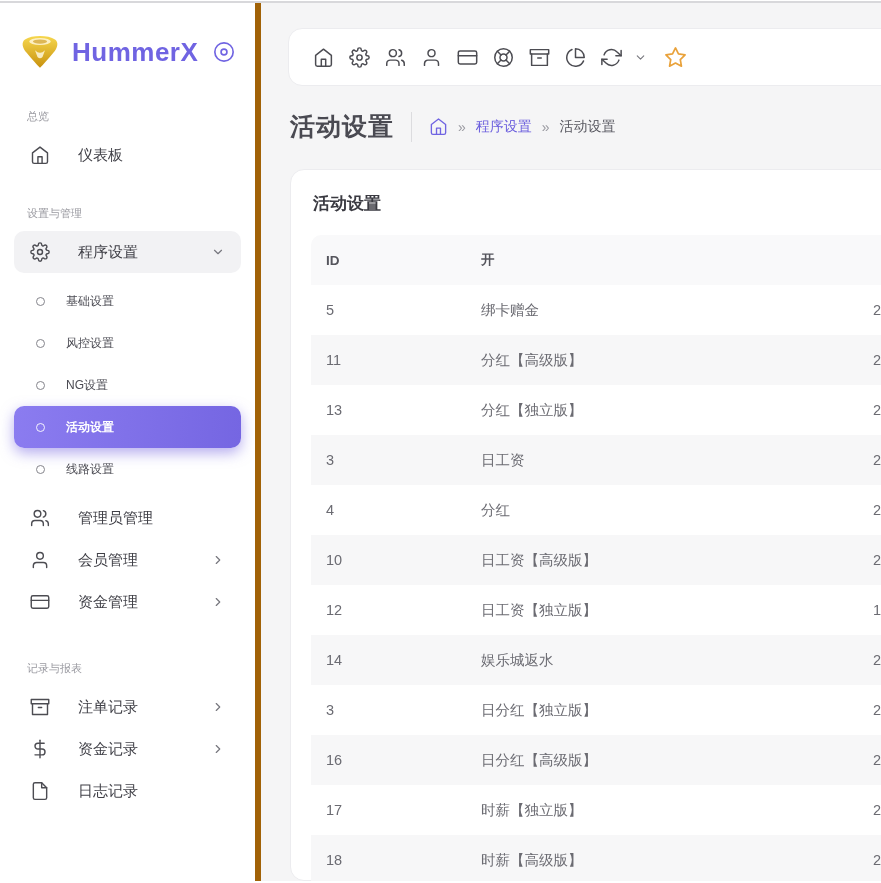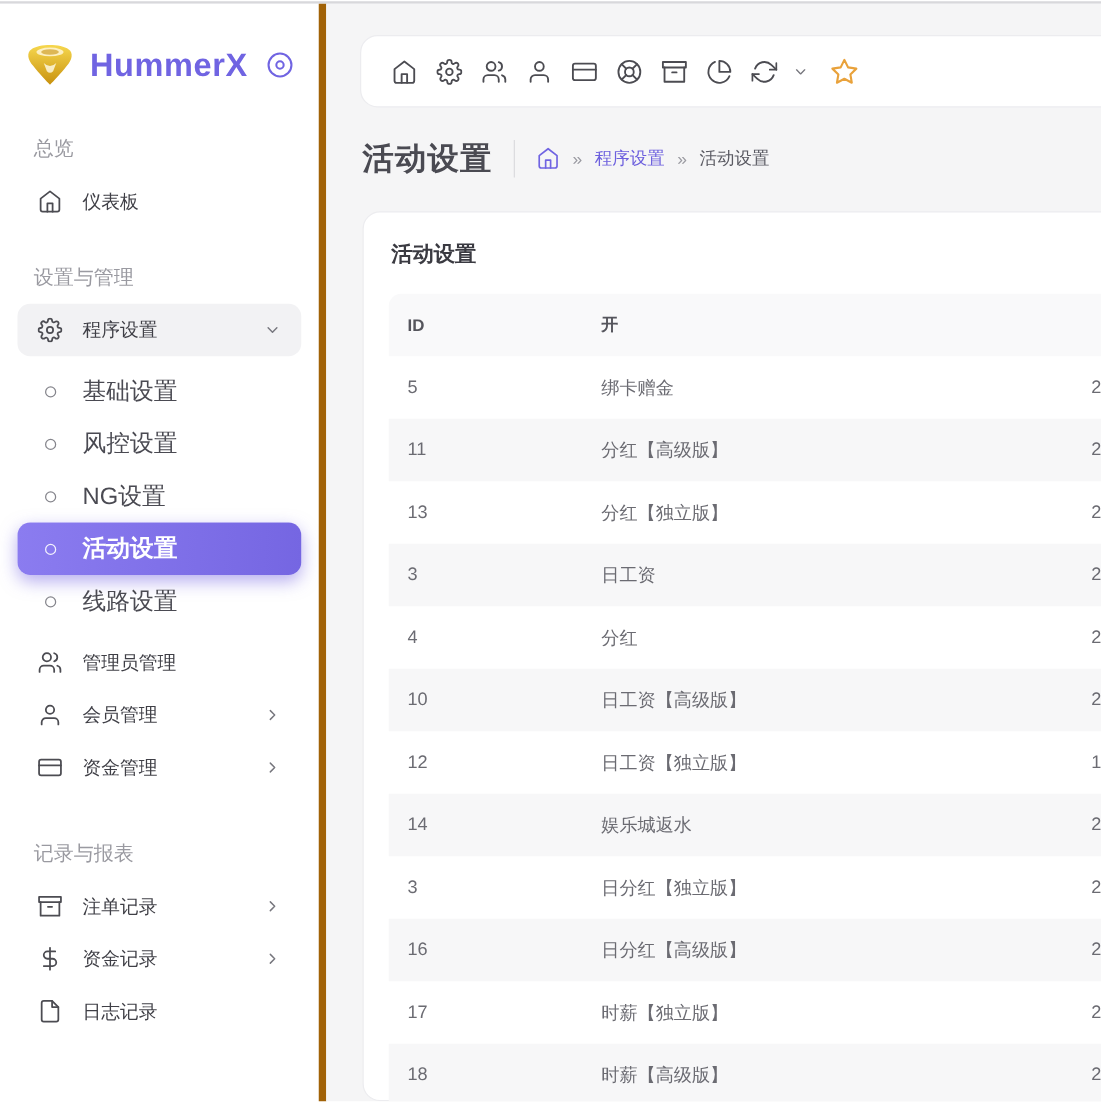--- a/index.html
+++ b/index.html
@@ -6,30 +6,30 @@
   html,body { margin:0; padding:0; width:881px; height:883px; overflow:hidden;
     background:#fff; font-family:"Liberation Sans","DejaVu Sans",sans-serif; }
   .topline { height:3px; background:#fff; border-bottom:2px solid #d8d8db; }
   .layout { display:flex; height:878px; }
 
   
   .sidebar { width:261px; min-width:261px; background:#fff; border-right:6px solid #a16207; overflow:hidden; }
   .side-logo { display:flex; align-items:center; padding:30px 20px 0 20px; }
   .brand-name { font-size:26px; font-weight:700; color:#7064e2; margin-left:12px; letter-spacing:.5px; }
   .collapse-btn { margin-left:auto; width:22px; height:22px; color:#7064e2; cursor:pointer; }
-  .section-label { font-size:16px; color:#9a9aa1; margin:38px 27px 10px 27px; }
+  .section-label { font-size:11px; color:#9a9aa1; margin:38px 27px 10px 27px; }
   .section-label.tight { margin-top:30px; }
   .side-item { height:42px; display:flex; align-items:center; margin:0 14px; padding:0 16px;
-    border-radius:10px; gap:16px; color:#3f3f46; font-size:15px; cursor:pointer; }
+    border-radius:10px; gap:28px; color:#3f3f46; font-size:15px; cursor:pointer; }
   .side-item .ic { width:20px; height:20px; stroke:#4c4c52; flex:0 0 auto; }
   .side-item.parent-open { background:#f2f2f4; }
   .chev { width:14px; height:14px; stroke:#77777e; margin-left:auto; flex:0 0 auto; }
   .submenu { margin-top:7px; margin-bottom:7px; }
   .sub-item { height:42px; display:flex; align-items:center; margin:0 14px; padding:0 16px 0 22px;
-    border-radius:10px; gap:21px; color:#4a4a52; font-size:19px; cursor:pointer;text-align:right; }
+    border-radius:10px; gap:21px; color:#4a4a52; font-size:12px; cursor:pointer;text-align:right; }
   .dot { width:9px; height:9px; border:1.5px solid #85858c; border-radius:50%; flex:0 0 auto; }
   .sub-item.active { background:linear-gradient(93deg,#8b7cf0,#7566e2);
     box-shadow:0 5px 14px rgba(120,104,226,.55); color:#fff; font-weight:700; }
   .sub-item.active .dot { border-color:rgba(255,255,255,.9); }
 
   
   .main { flex:1; background:#f5f5f6; overflow:hidden; }
   .toolbar { margin:25px -20px 0 27px; height:58px; background:#fff; border:1px solid #ececef;
     border-radius:14px; display:flex; align-items:center; gap:15px; padding:0 10px 0 24px; }
   .tb-ic { width:21px; height:21px; stroke:#4c4c52; cursor:pointer; flex:0 0 auto; }

